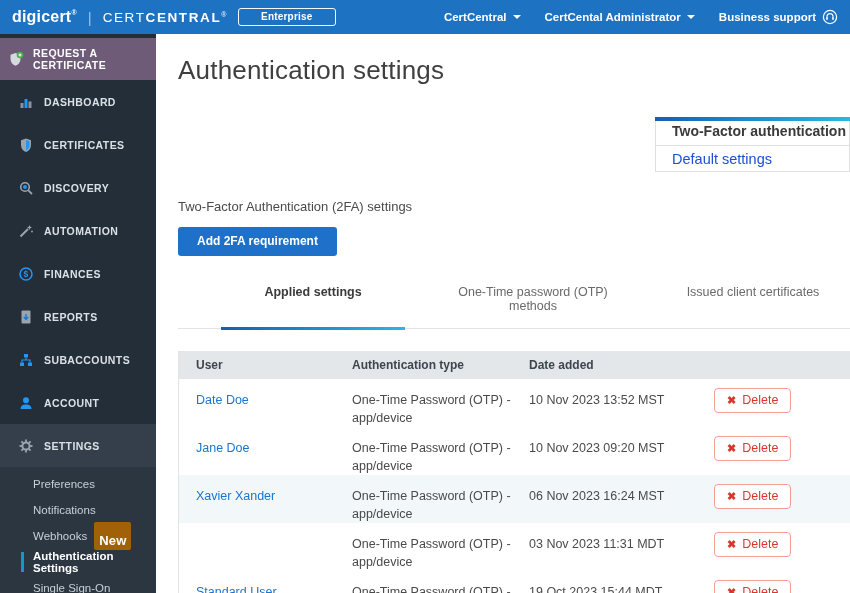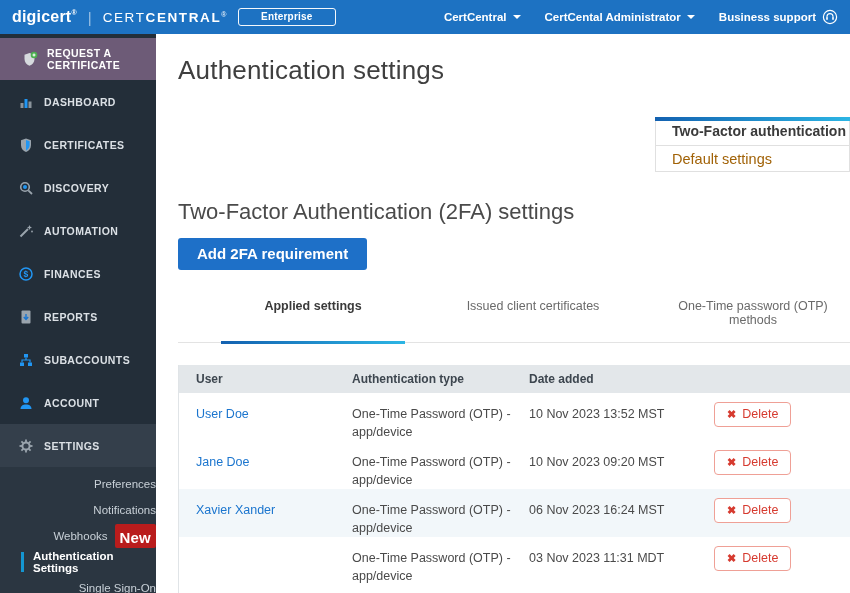--- a/index.html
+++ b/index.html
@@ -22,54 +22,54 @@
             font-size:11.5px; font-weight:bold; }
   .topnav-item { display:flex; align-items:center; gap:6px; cursor:pointer; }
   .caret { width:0; height:0; border-left:4px solid transparent; border-right:4px solid transparent;
            border-top:4px solid #fff; display:inline-block; }
   .support-icon svg { display:block; }
 
   
   .sidebar { position:absolute; top:34px; left:0; width:156px; height:559px;
              background:#232e39; padding-top:4px; }
   .req-btn { height:42px; background:#6d5b77; display:flex; align-items:center; gap:9px;
-             padding-left:22px; color:#fff; font-size:10.5px; font-weight:bold;
+             padding-left:8px; color:#fff; font-size:10.5px; font-weight:bold;
              letter-spacing:.4px; cursor:pointer; }
   .side-item { height:43px; display:flex; align-items:center; gap:10px; padding-left:18px;
                color:#dbe0e5; font-size:10.5px; font-weight:bold; letter-spacing:.4px; cursor:pointer; }
   .side-item .ic { width:16px; height:16px; flex:0 0 16px; }
   .req-btn .ic { width:16px; height:16px; flex:0 0 16px; }
   .side-item.settings { background:#343f4b; }
   .submenu { background:#2b3641; padding-top:4px; height:100%; }
   .sub-item { height:26px; display:flex; align-items:center; padding-left:33px;
-              color:#c8d0d7; font-size:11.5px; position:relative; cursor:pointer;justify-content:flex-end; }
+              color:#c8d0d7; font-size:11.5px; position:relative; cursor:pointer; }
   .sub-item.active { color:#fff; font-weight:bold; }
   .sub-item.active::before { content:""; position:absolute; left:21px; top:3px; bottom:3px;
                              width:3px; background:#1496d1; }
-  .new-badge { margin-left:7px; background:#b91c1c; color:#fff; font-size:15px; font-weight:bold;
-               border-radius:2px; padding:5px 5px 2px; letter-spacing:.2px; }
+  .new-badge { margin-left:7px; background:#a16207; color:#fff; font-size:13px; font-weight:bold;
+               border-radius:2px; padding:11px 5px 2px; letter-spacing:.2px; }
 
   
   .main { position:absolute; top:34px; left:156px; width:694px; height:559px;
           background:#fff; padding-left:22px; overflow:hidden; }
   h1.page-title { margin-top:21px; font-size:26px; font-weight:400; color:#3f3f3f;
                   letter-spacing:.2px; }
 
   .tabs { margin-top:31px; display:flex; align-items:flex-end; height:55px;flex-direction:column; }
   .tab { height:51px; width:195px; display:flex; align-items:center; padding-left:16px;
-         font-size:14.5px; color:#a16207; background:#fff; cursor:pointer; }
+         font-size:14.5px; color:#1d4ed8; background:#fff; cursor:pointer; }
   .tab.active { height:55px; font-weight:bold; font-size:14px; color:#3a3a3a;
                 border-left:1px solid #e0e0e0; border-right:1px solid #e0e0e0; position:relative; }
   .tab.active::before { content:""; position:absolute; top:0; left:-1px; right:-1px; height:4px;
                         background:linear-gradient(90deg,#1361b0,#2cb5e4); }
   .tab.inactive { border:1px solid #e0e0e0; }
 
-  .section-heading { margin-top:27px; font-size:22px; font-weight:400; color:#4a4a4a; }
+  .section-heading { margin-top:27px; font-size:13px; font-weight:400; color:#4a4a4a; }
   .add-btn { margin-top:13px; display:inline-block; background:#1e70c8; color:#fff;
-             font-size:15px; font-weight:bold; padding:7px 19px 8px; border-radius:3px;
+             font-size:12px; font-weight:bold; padding:7px 19px 8px; border-radius:3px;
              border:none; cursor:pointer; font-family:"Liberation Sans", sans-serif; }
 
   .subtabs { margin-top:29px; display:flex; padding-left:43px; border-bottom:1px solid #e3e3e3;gap:36px; }
   .subtab { width:184px; text-align:center; padding-bottom:15px; font-size:12.5px;
             color:#6a6a6a; position:relative; cursor:pointer; }
   .subtab.active { font-weight:bold; color:#3a3a3a; }
   .subtab.active::after { content:""; position:absolute; left:0; right:0; bottom:-2px; height:3px;
                           background:linear-gradient(90deg,#1361b0,#2cb5e4); }
 
   .table { margin-top:22px; width:672px; border-left:1px solid #e0e4e7; }
@@ -268,34 +268,34 @@
       <div class="tab active">Two-Factor authentication</div>
       <div class="tab inactive">Default settings</div>
     </div>
 
     <div class="section-heading">Two-Factor Authentication (2FA) settings</div>
 
     <button class="add-btn">Add 2FA requirement</button>
 
     <div class="subtabs">
       <div class="subtab active">Applied settings</div>
+      <div class="subtab">One-Time password (OTP) methods</div>
       <div class="subtab">Issued client certificates</div>
-      <div class="subtab">One-Time password (OTP) methods</div>
     </div>
 
     <div class="table">
       <div class="thead">
         <div class="c1">User</div>
         <div class="c2">Authentication type</div>
         <div class="c3">Date added</div>
         <div class="c4"></div>
       </div>
 
       <div class="trow">
-        <div class="c1 cell"><span class="user-link">User Doe</span></div>
+        <div class="c1 cell"><span class="user-link">Date Doe</span></div>
         <div class="c2 cell">
             <div>One-Time Password (OTP) -</div>
             <div>app/device</div>
           </div>
         <div class="c3 cell">10 Nov 2023 13:52 MST</div>
         <div class="c4 action-cell">
           <button class="del-btn">
               <span class="del-x">✖</span>
               <span>Delete</span>
             </button>

